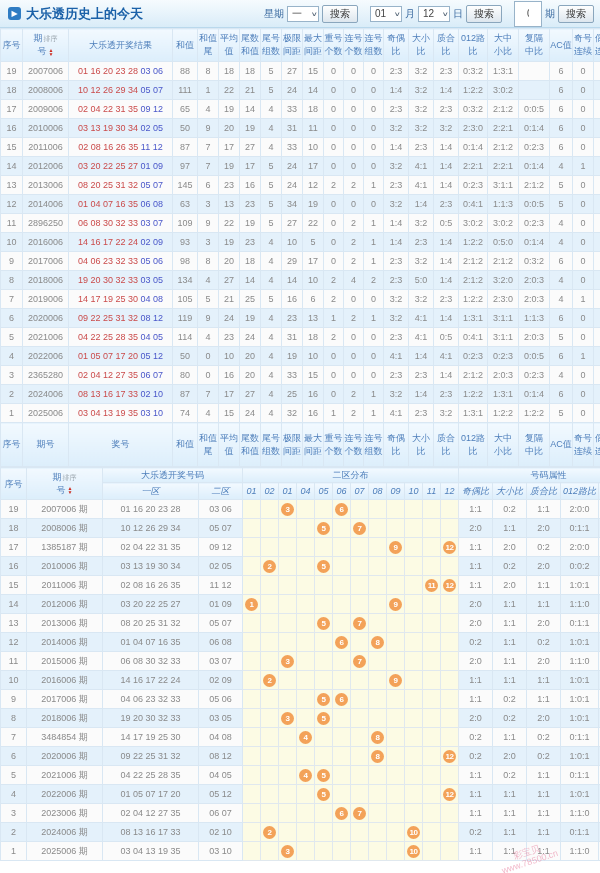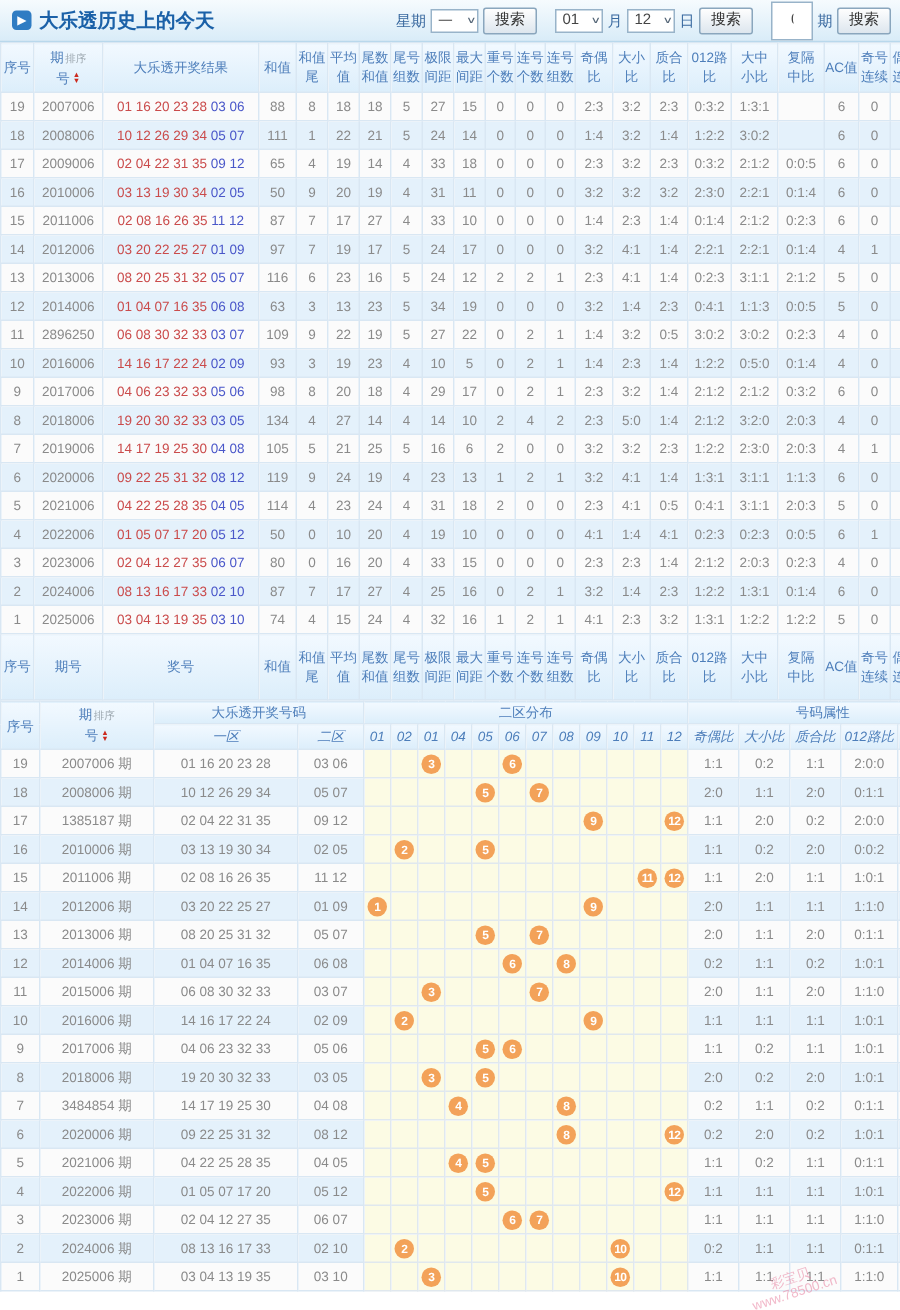--- a/index.html
+++ b/index.html
@@ -355,21 +355,21 @@
         <td>2:2:1</td>
         <td>0:1:4</td>
         <td>4</td>
         <td>1</td>
         <td>1</td>
       </tr>
       <tr>
         <td>13</td>
         <td>2013006</td>
         <td><span class="front">08 20 25 31 32</span> <span class="back">05 07</span></td>
-        <td>116</td>
+        <td>145</td>
         <td>6</td>
         <td>23</td>
         <td>16</td>
         <td>5</td>
         <td>24</td>
         <td>12</td>
         <td>2</td>
         <td>2</td>
         <td>1</td>
         <td>2:3</td>
@@ -593,21 +593,21 @@
         <td>4:1</td>
         <td>0:2:3</td>
         <td>0:2:3</td>
         <td>0:0:5</td>
         <td>6</td>
         <td>1</td>
         <td>0</td>
       </tr>
       <tr>
         <td>3</td>
-        <td>2023006</td>
+        <td>2365280</td>
         <td><span class="front">02 04 12 27 35</span> <span class="back">06 07</span></td>
         <td>80</td>
         <td>0</td>
         <td>16</td>
         <td>20</td>
         <td>4</td>
         <td>33</td>
         <td>15</td>
         <td>0</td>
         <td>0</td>

